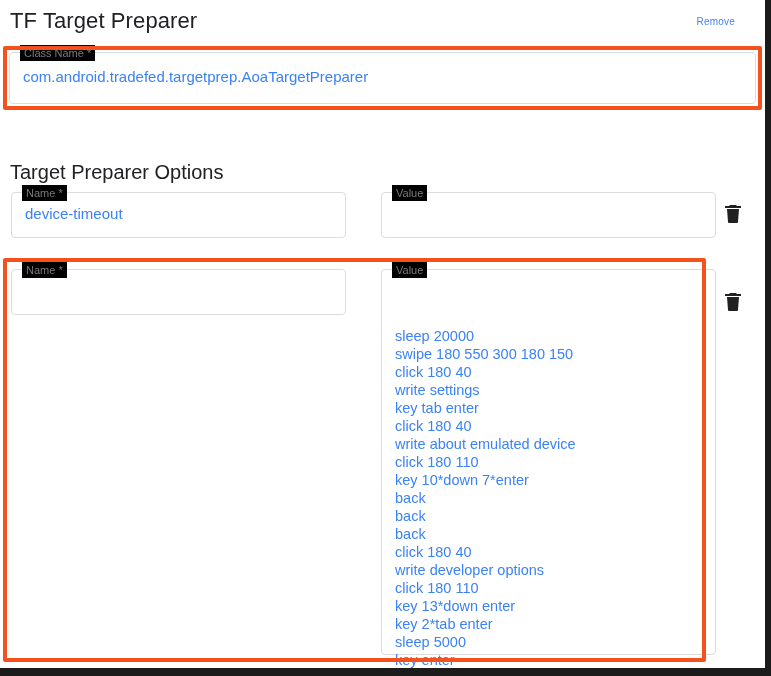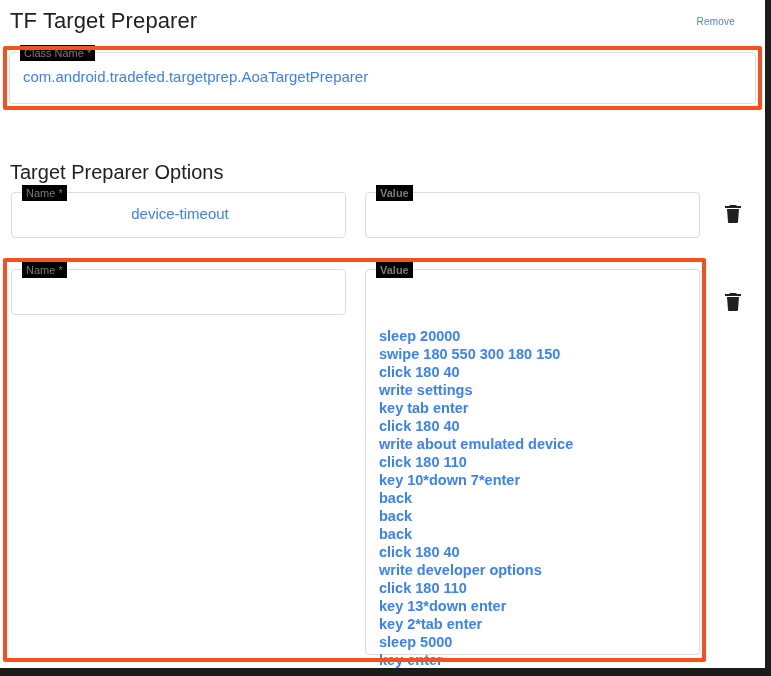--- a/index.html
+++ b/index.html
@@ -119,26 +119,25 @@
   
   .option-row { position: absolute; left: 0; width: 765px; }
   #row-1 { top: 192px; height: 54px; }
   #row-2 { top: 266px; height: 392px; }
 
   .name-field {
     left: 11px;
     width: 335px;
   }
   .value-field {
-    left: 365px;
+    left: 381px;
     width: 335px;
-    font-weight: bold;
   }
   #row-1 .name-field, #row-1 .value-field { top: 0; height: 46px; }
-  #row-1 .name-field > .value, #row-1 .value-field > .value { top: 12px; text-align: center; }
+  #row-1 .name-field > .value, #row-1 .value-field > .value { top: 12px; }
 
   #row-2 .name-field { top: 3px; height: 46px; }
   #row-2 .name-field > .value { top: 12px; }
   #row-2 .value-field { top: 3px; height: 386px; }
   #row-2 .value-field > .value { top: 9px; margin-top: 48px; }
 
   .trash-btn {
     position: absolute;
     width: 24px; height: 24px;
     cursor: pointer;

